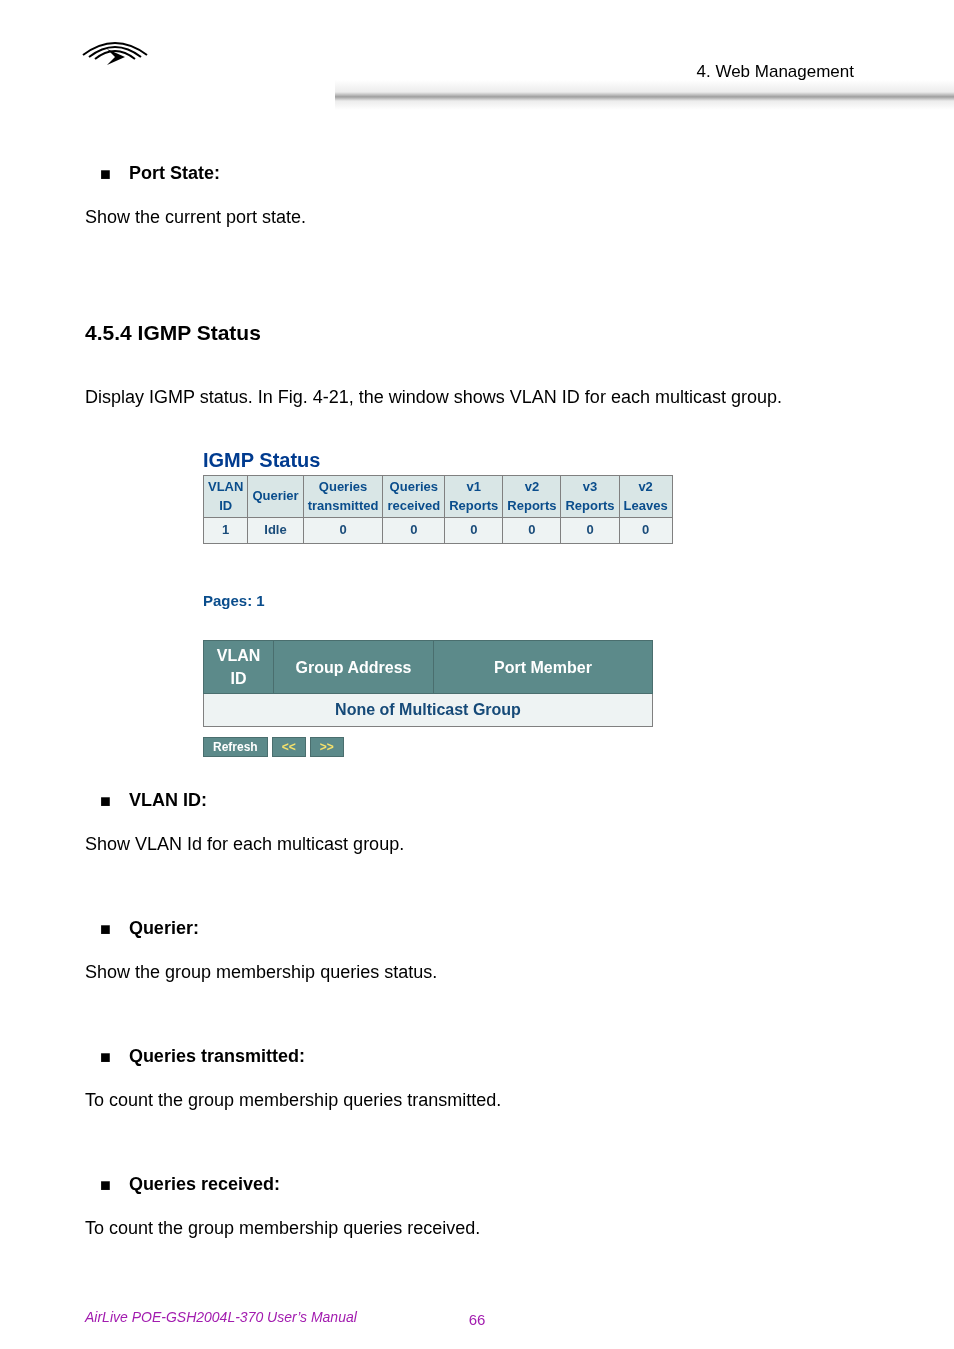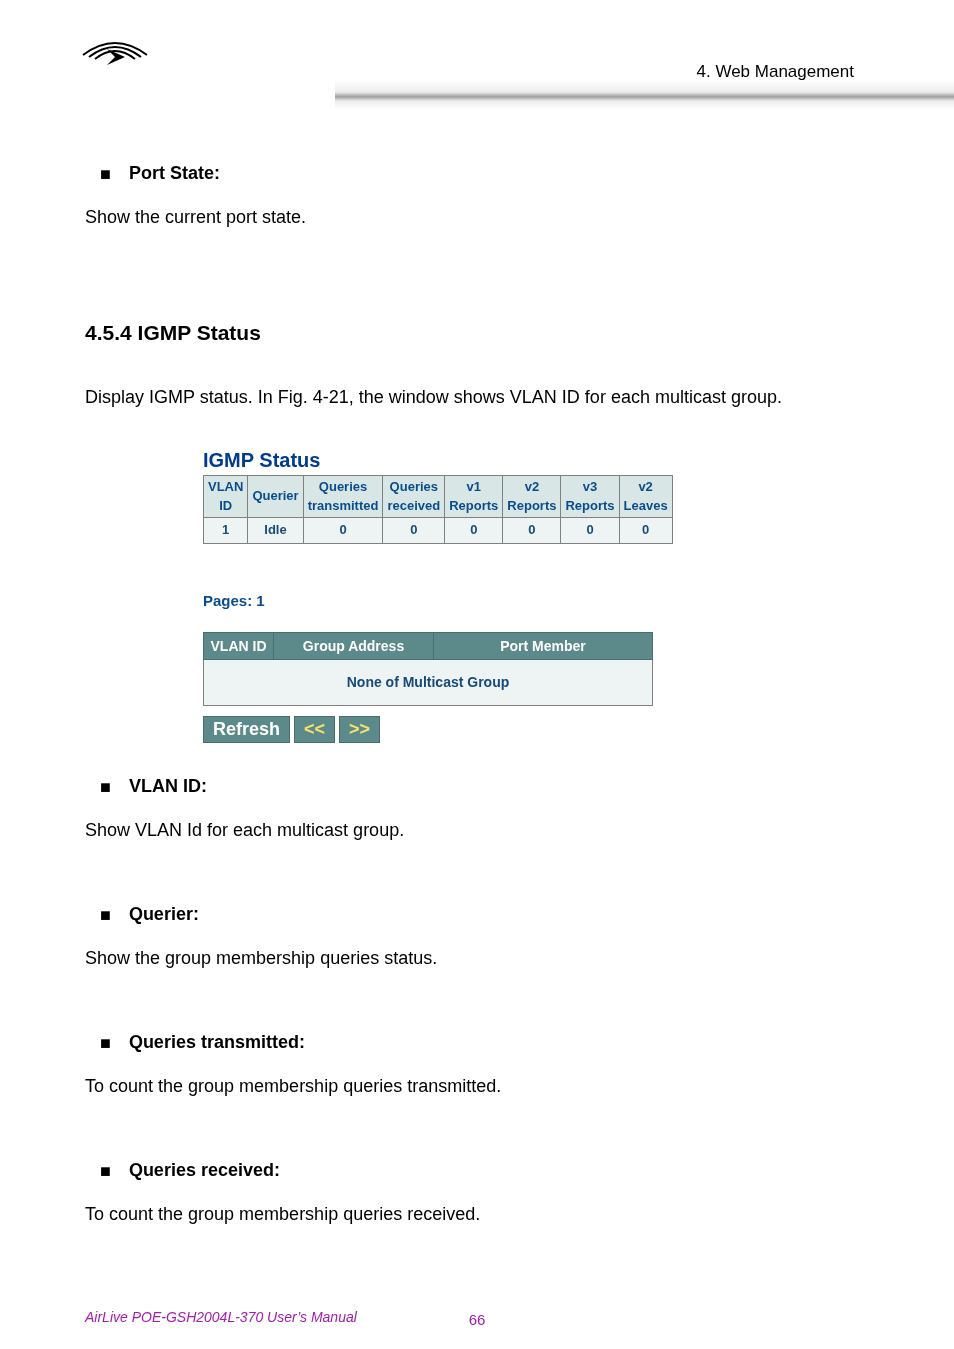--- a/index.html
+++ b/index.html
@@ -32,28 +32,28 @@
   .shot { margin: 36px 0 0 118px; width: 560px; }
   .shot-title { color: #003b8f; font-weight: bold; font-size: 20px; }
 
   table.statustbl { border-collapse: collapse; width: 456px; font-size: 13px; }
   table.statustbl th { background: #d9e6e6; border: 1px solid #808080; padding: 2px 4px; color: #0a4d8c; font-weight: bold; text-align: center; }
   table.statustbl th .subline { display:block; font-weight: bold; }
   table.statustbl td { border: 1px solid #808080; background: #eef3f3; text-align: center; padding: 3px 0; font-weight: bold; color: #1a4c7a; }
 
   .pages { margin-top: 46px; color: #0a4d8c; font-weight: bold; font-size: 15px; }
 
-  table.grouptbl { border-collapse: collapse; margin-top: 20px; width: 450px; font-size: 14px; }
+  table.grouptbl { border-collapse: collapse; margin-top: 28px; width: 450px; font-size: 16px; }
   table.grouptbl th { background: #5c8a8a; color: #fff; border: 1px solid #4a6e6e; padding: 3px 6px; font-weight: bold; text-align: center; }
   table.grouptbl th.first { width: 70px; }
   table.grouptbl th.mid { width: 160px; }
-  table.grouptbl td { border: 1px solid #808080; background: #eef3f3; text-align: center; padding: 12px 0; font-weight: bold; color: #164a78; }
+  table.grouptbl td { border: 1px solid #808080; background: #eef3f3; text-align: center; padding: 4px 0; font-weight: bold; color: #164a78; }
 
   .btnrow { margin-top: 10px; display: flex; gap: 4px; }
-  .btn { background: #5c8a8a; color: #fff; font-weight: bold; font-size: 18px; padding: 2px 9px; border: 1px solid #4a6e6e; cursor: pointer; font-family: inherit; }
+  .btn { background: #5c8a8a; color: #fff; font-weight: bold; font-size: 12px; padding: 2px 9px; border: 1px solid #4a6e6e; cursor: pointer; font-family: inherit; }
   .btn.nav { color: #f7e26b; }
 
   
   .lower { margin-top: 30px; }
   .lower .bullet-line { margin-top: 58px; }
   .lower .para { margin-top: 18px; }
   .lower .first-bullet { margin-top: 30px; }
 
   
   .footer { position: absolute; bottom: 24px; left: 85px; right: 85px; font-size: 14px; font-style: italic; color: #a21caf; }

